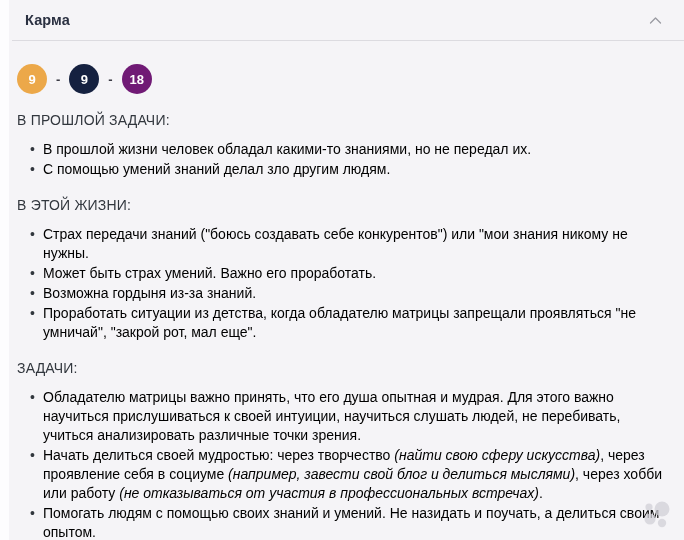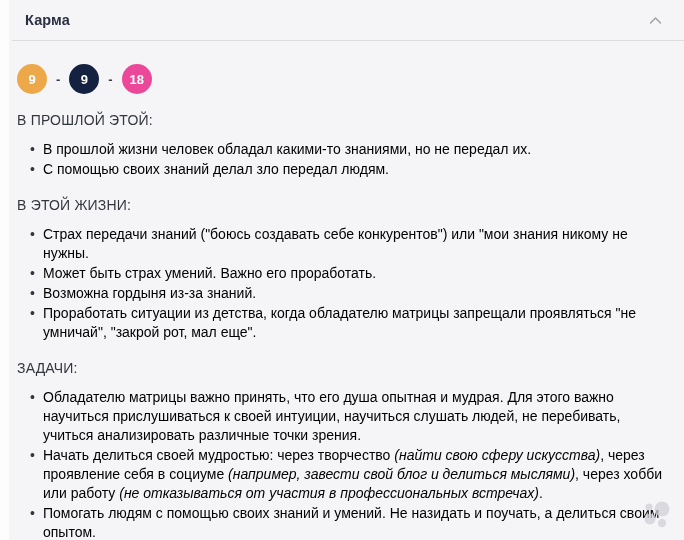--- a/index.html
+++ b/index.html
@@ -63,27 +63,27 @@
   </span>
 </div>
 <div class="divider"></div>
 
 <div class="content">
   <div class="badges-row">
       <span class="badge" style="background: rgb(236, 168, 73);">9</span>
       <span class="badge-sep">-</span>
       <span class="badge" style="background: rgb(21, 33, 64);">9</span>
       <span class="badge-sep">-</span>
-      <span class="badge" style="background: #ec4899;">18</span>
+      <span class="badge" style="background: #701a75;">18</span>
     </div>
   <div>
-      <div class="section-heading">В ПРОШЛОЙ ЭТОЙ:</div>
+      <div class="section-heading">В ПРОШЛОЙ ЗАДАЧИ:</div>
       <ul class="bullet-list">
         <li><span>В прошлой жизни человек обладал какими-то знаниями, но не передал их.</span></li>
-        <li><span>С помощью своих знаний делал зло передал людям.</span></li>
+        <li><span>С помощью умений знаний делал зло другим людям.</span></li>
       </ul>
       <div class="section-heading">В ЭТОЙ ЖИЗНИ:</div>
       <ul class="bullet-list">
         <li><span>Страх передачи знаний ("боюсь создавать себе конкурентов") или "мои знания никому не нужны.</span></li>
         <li><span>Может быть страх умений. Важно его проработать.</span></li>
         <li><span>Возможна гордыня из-за знаний.</span></li>
         <li><span>Проработать ситуации из детства, когда обладателю матрицы запрещали проявляться "не умничай", "закрой рот, мал еще".</span></li>
       </ul>
       <div class="section-heading">ЗАДАЧИ:</div>
       <ul class="bullet-list">

